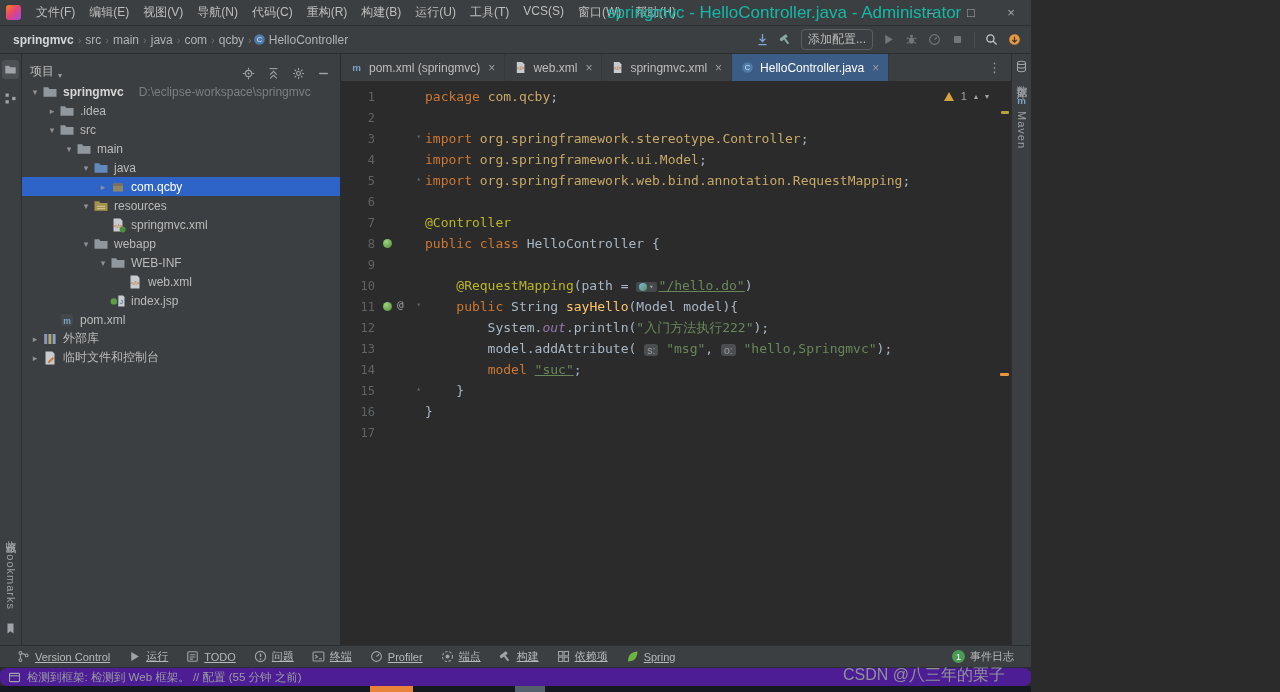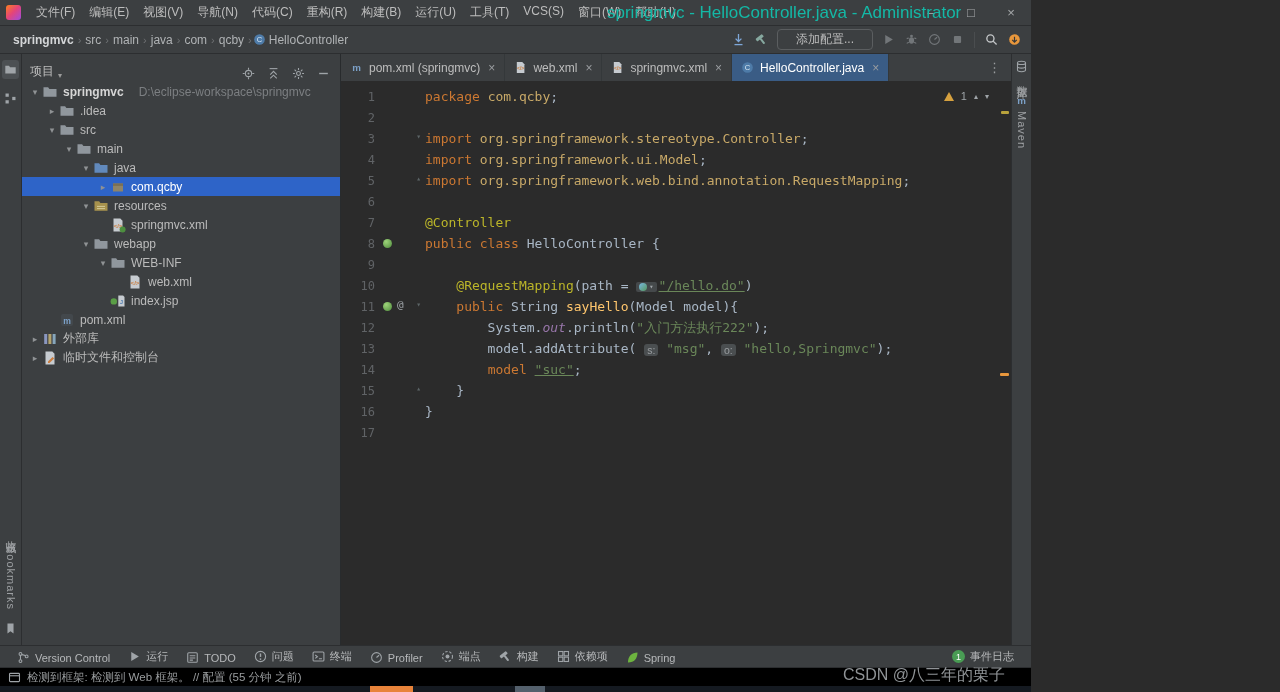--- a/index.html
+++ b/index.html
@@ -16,21 +16,21 @@
   .win-btn { width:40px; height:100%; display:flex; align-items:center; justify-content:center; color:#a6a9ab; font-size:13px; }
 
   
   .navbar { height:28px; background:#3c3f41; border-bottom:1px solid #2c2e30; display:flex; align-items:center; padding:0 10px; flex:none; }
   .crumbs { display:flex; align-items:center; }
   .crumb { color:#b0b3b5; padding:0 3px; }
   .crumb.first { font-weight:bold; color:#d4d6d8; }
   .crumb-sep { color:#6e7173; font-size:11px; padding:0 1px; }
   .nav-tools { margin-left:auto; display:flex; align-items:center; gap:9px; }
   .tool-group { display:flex; align-items:center; gap:10px; }
-  .addconfig { background:transparent; border:1px solid #5b5e60; border-radius:4px; color:#bdbdbd; font-size:12px; height:21px; padding:0 18px; font-family:"Liberation Sans",sans-serif; }
+  .addconfig { background:transparent; border:1px solid #5b5e60; border-radius:4px; color:#bdbdbd; font-size:12px; height:21px; padding:0 6px; font-family:"Liberation Sans",sans-serif; }
   .vsep { width:1px; height:16px; background:#4a4d4f; }
   .dim { opacity:.55; }
 
   
   .si { width:13px; height:13px; display:inline-flex; flex:none; }
   .si svg { width:100%; height:100%; }
   .si16 { width:16px; height:16px; }
 
   
   .main { flex:1; display:flex; min-height:0; }
@@ -92,21 +92,21 @@
   .estripe { position:absolute; top:0; right:0; bottom:0; width:12px; }
   .mark { position:absolute; right:2px; width:8px; height:3px; border-radius:1px; }
   .mark-warn { top:30px; background:#b8a23c; }
   .mark-caret { top:292px; background:#e8973c; width:9px; }
 
   
   .toolstripe { height:22px; background:#3c3f41; border-top:1px solid #2c2e30; display:flex; align-items:center; padding:0 8px; font-size:11px; color:#b6b8ba; flex:none; }
   .ts-item { display:flex; align-items:center; gap:5px; padding:0 9px; }
   .ts-right { margin-left:auto; display:flex; }
   .badge { background:#499c54; color:#fff; border-radius:50%; width:13px; height:13px; display:flex; align-items:center; justify-content:center; font-size:9px; }
-  .statusbar { height:19px; background:#000000; border-top:1px solid #2c2e30; display:flex; align-items:center; gap:6px; padding:0 8px; color:#9a9d9f; font-size:11.5px; flex:none; }
+  .statusbar { height:19px; background:#4c1d95; border-top:1px solid #2c2e30; display:flex; align-items:center; gap:6px; padding:0 8px; color:#9a9d9f; font-size:11.5px; flex:none;border-radius:7px; }
   .taskbar { height:6px; background:#151a21; position:relative; flex:none; }
   .tb-block { position:absolute; top:0; bottom:0; }
   .watermark { position:absolute; right:26px; bottom:6px; color:#8f9396; font-size:16px; pointer-events:none; z-index:5; }
 </style>
 </head>
 <body>
 
 <div class="app">
 
   <div class="titlebar">
@@ -602,21 +602,21 @@
               </svg>
             </span>
             <span class="vtext">Maven</span>
           </span>
         </span>
       <span class="spacer"></span>
     </div>
   </div>
 
   <div class="toolstripe">
-    <span id="ts-left" style="display:flex;align-items:flex-end;">
+    <span id="ts-left" style="display:flex;align-items:center;text-decoration:underline;">
         <span class="ts-item">
           <span class="si">
             <svg viewBox="0 0 12 12">
               <circle cx="3.2" cy="2.7" r="1.3" fill="none" stroke="#9fa4a8"></circle>
               <circle cx="3.2" cy="9.3" r="1.3" fill="none" stroke="#9fa4a8"></circle>
               <circle cx="8.9" cy="5" r="1.3" fill="none" stroke="#9fa4a8"></circle>
               <path d="M3.2 4v4M4.4 3.3c1.8.4 3.2.7 3.3 1.2" fill="none" stroke="#9fa4a8"></path>
             </svg>
           </span>
           <span>Version Control</span>

